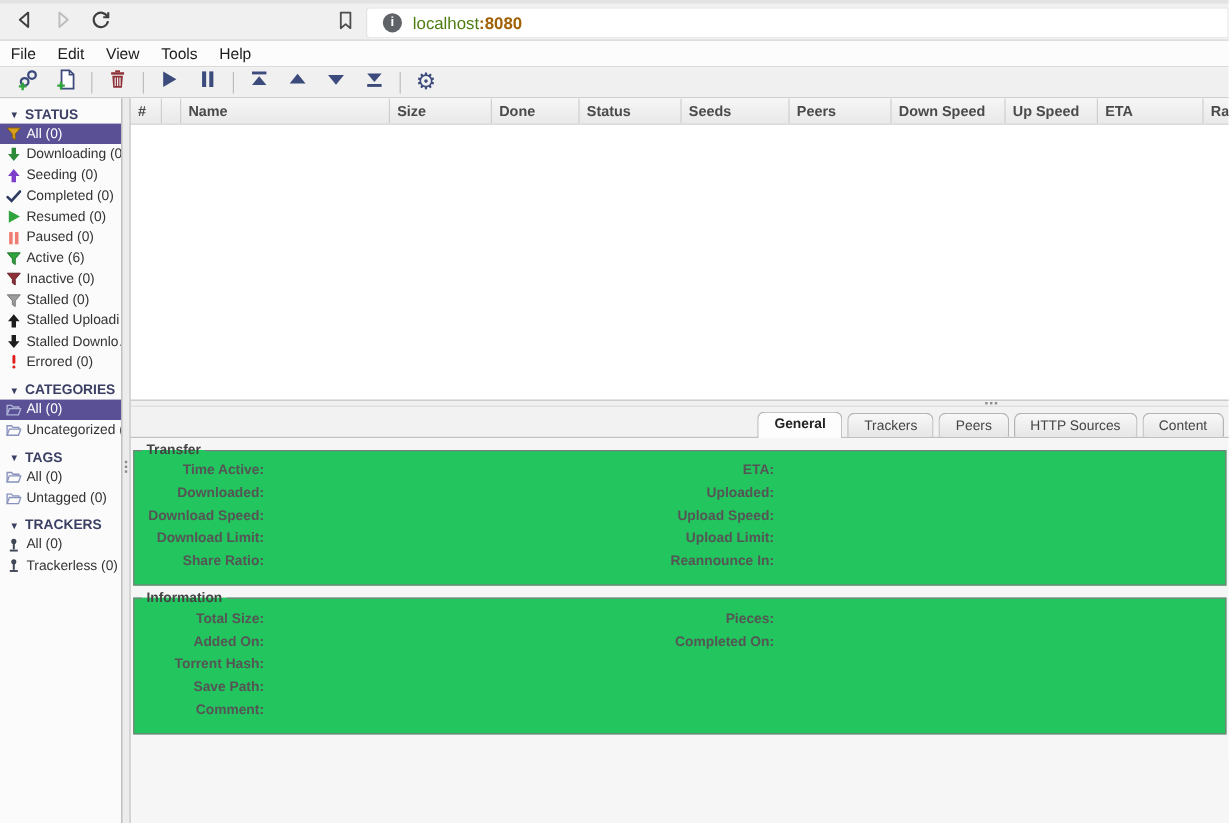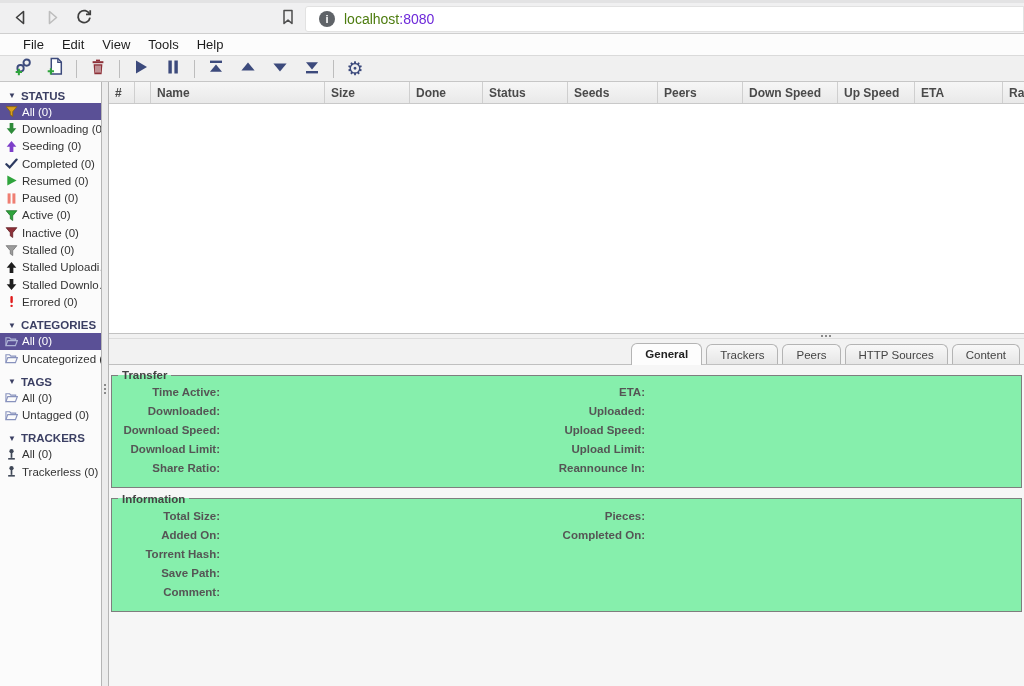--- a/index.html
+++ b/index.html
@@ -12,25 +12,25 @@
     background:#f0f0f1; border-top:3px solid #e3e3e4; border-bottom:1px solid #cfcfcf; }
   .nav-btn { position:absolute; top:6px; width:20px; height:20px; display:flex;
     align-items:center; justify-content:center; }
   .url-field { position:absolute; left:305px; right:0; top:3px; height:26px;
     background:#fff; border-radius:3px 0 0 3px; display:flex; align-items:center;
     font-size:14px; box-shadow:0 0 0 1px #e2e2e2 inset; }
   .site-info { width:16px; height:16px; border-radius:50%; background:#5f6368; color:#fff;
     font-size:11px; font-weight:bold; display:flex; align-items:center; justify-content:center;
     margin:0 9px 0 14px; }
   .url-host { color:#4d7c0f; }
-  .url-port { color:#6d28d9; }
+  .url-port { color:#a16207;font-weight:bold; }
 
   
   .menubar { position:absolute; top:34px; left:0; right:0; height:22px; background:#fcfcfc;
-    border-bottom:1px solid #dadada; display:flex; align-items:center; padding-left:23px;
+    border-bottom:1px solid #dadada; display:flex; align-items:center; padding-left:9px;
     column-gap:18px; font-size:13px; color:#1c1c1c; }
   .menu-item { cursor:default; }
 
   
   .toolbar { position:absolute; top:56px; left:0; right:0; height:26px; background:#f0f0f0;
     border-bottom:1px solid #c6c6c6; display:flex; align-items:center; padding-left:10px; }
   .tb-btn { width:26px; height:22px; display:flex; align-items:center; justify-content:center; }
   .tb-sep { width:1px; height:18px; background:#bdbdbd; margin:0 8px; }
   .gear-glyph { font-size:19px; line-height:18px; color:#3c4a7c; }
 
@@ -73,21 +73,21 @@
 
   .tab-bar { height:26px; flex:0 0 26px; background:#f2f2f2; padding:4px 0 0 3px;
     display:flex; align-items:flex-end; border-bottom:1px solid #c0c0c0;justify-content:flex-end; }
   .tab { border:1px solid #b4b4b4; border-bottom:none; border-radius:6px 6px 0 0;
     padding:4px 13px 3px; font-size:11.5px; color:#444;
     background:linear-gradient(#f8f8f8,#e6e6e6); margin-right:4px; position:relative;
     cursor:default; }
   .tab.active { background:#fdfdfd; font-weight:bold; color:#222; top:1px; padding-bottom:5px; }
 
   .tab-panel { flex:1; background:#f6f6f6; padding:4px 2px 0 2px; overflow:hidden; }
-  fieldset { border:1px solid #7e7e7e; margin-bottom:5px; padding:1px 16px 9px 0; background:#86efac; }
+  fieldset { border:1px solid #7e7e7e; margin-bottom:5px; padding:1px 16px 9px 0; background:#22c55e; }
   legend { font-size:11.5px; font-weight:bold; color:#444; margin-left:6px; padding:0 4px; }
   .f-row { display:grid; grid-template-columns:108px 315px 110px 1fr; height:19.2px;
     align-items:center; }
   .f-label { font-size:11.5px; color:#555; text-align:right; white-space:nowrap;font-weight:bold; }
   .f-value { font-size:11.5px; color:#333; padding-left:8px; white-space:nowrap; }
 </style>
 </head>
 <body>
 
 <div class="screen">
@@ -275,21 +275,21 @@
             </svg>
           </span>
         <span>Paused (0)</span>
       </div>
       <div class="sb-item">
         <span class="sb-ic">
             <svg width="13" height="13" viewBox="0 0 14 14">
               <path d="M1.2 1.8 H12.8 L8.3 7.2 V12.4 L5.7 10.6 V7.2 Z" fill="#2fa43c" stroke="#1c6e26" stroke-width="0.8"></path>
             </svg>
           </span>
-        <span>Active (0)</span>
+        <span>Active (6)</span>
       </div>
       <div class="sb-item">
         <span class="sb-ic">
             <svg width="13" height="13" viewBox="0 0 14 14">
               <path d="M1.2 1.8 H12.8 L8.3 7.2 V12.4 L5.7 10.6 V7.2 Z" fill="#8e3038" stroke="#5e1c22" stroke-width="0.8"></path>
             </svg>
           </span>
         <span>Inactive (0)</span>
       </div>
       <div class="sb-item">

